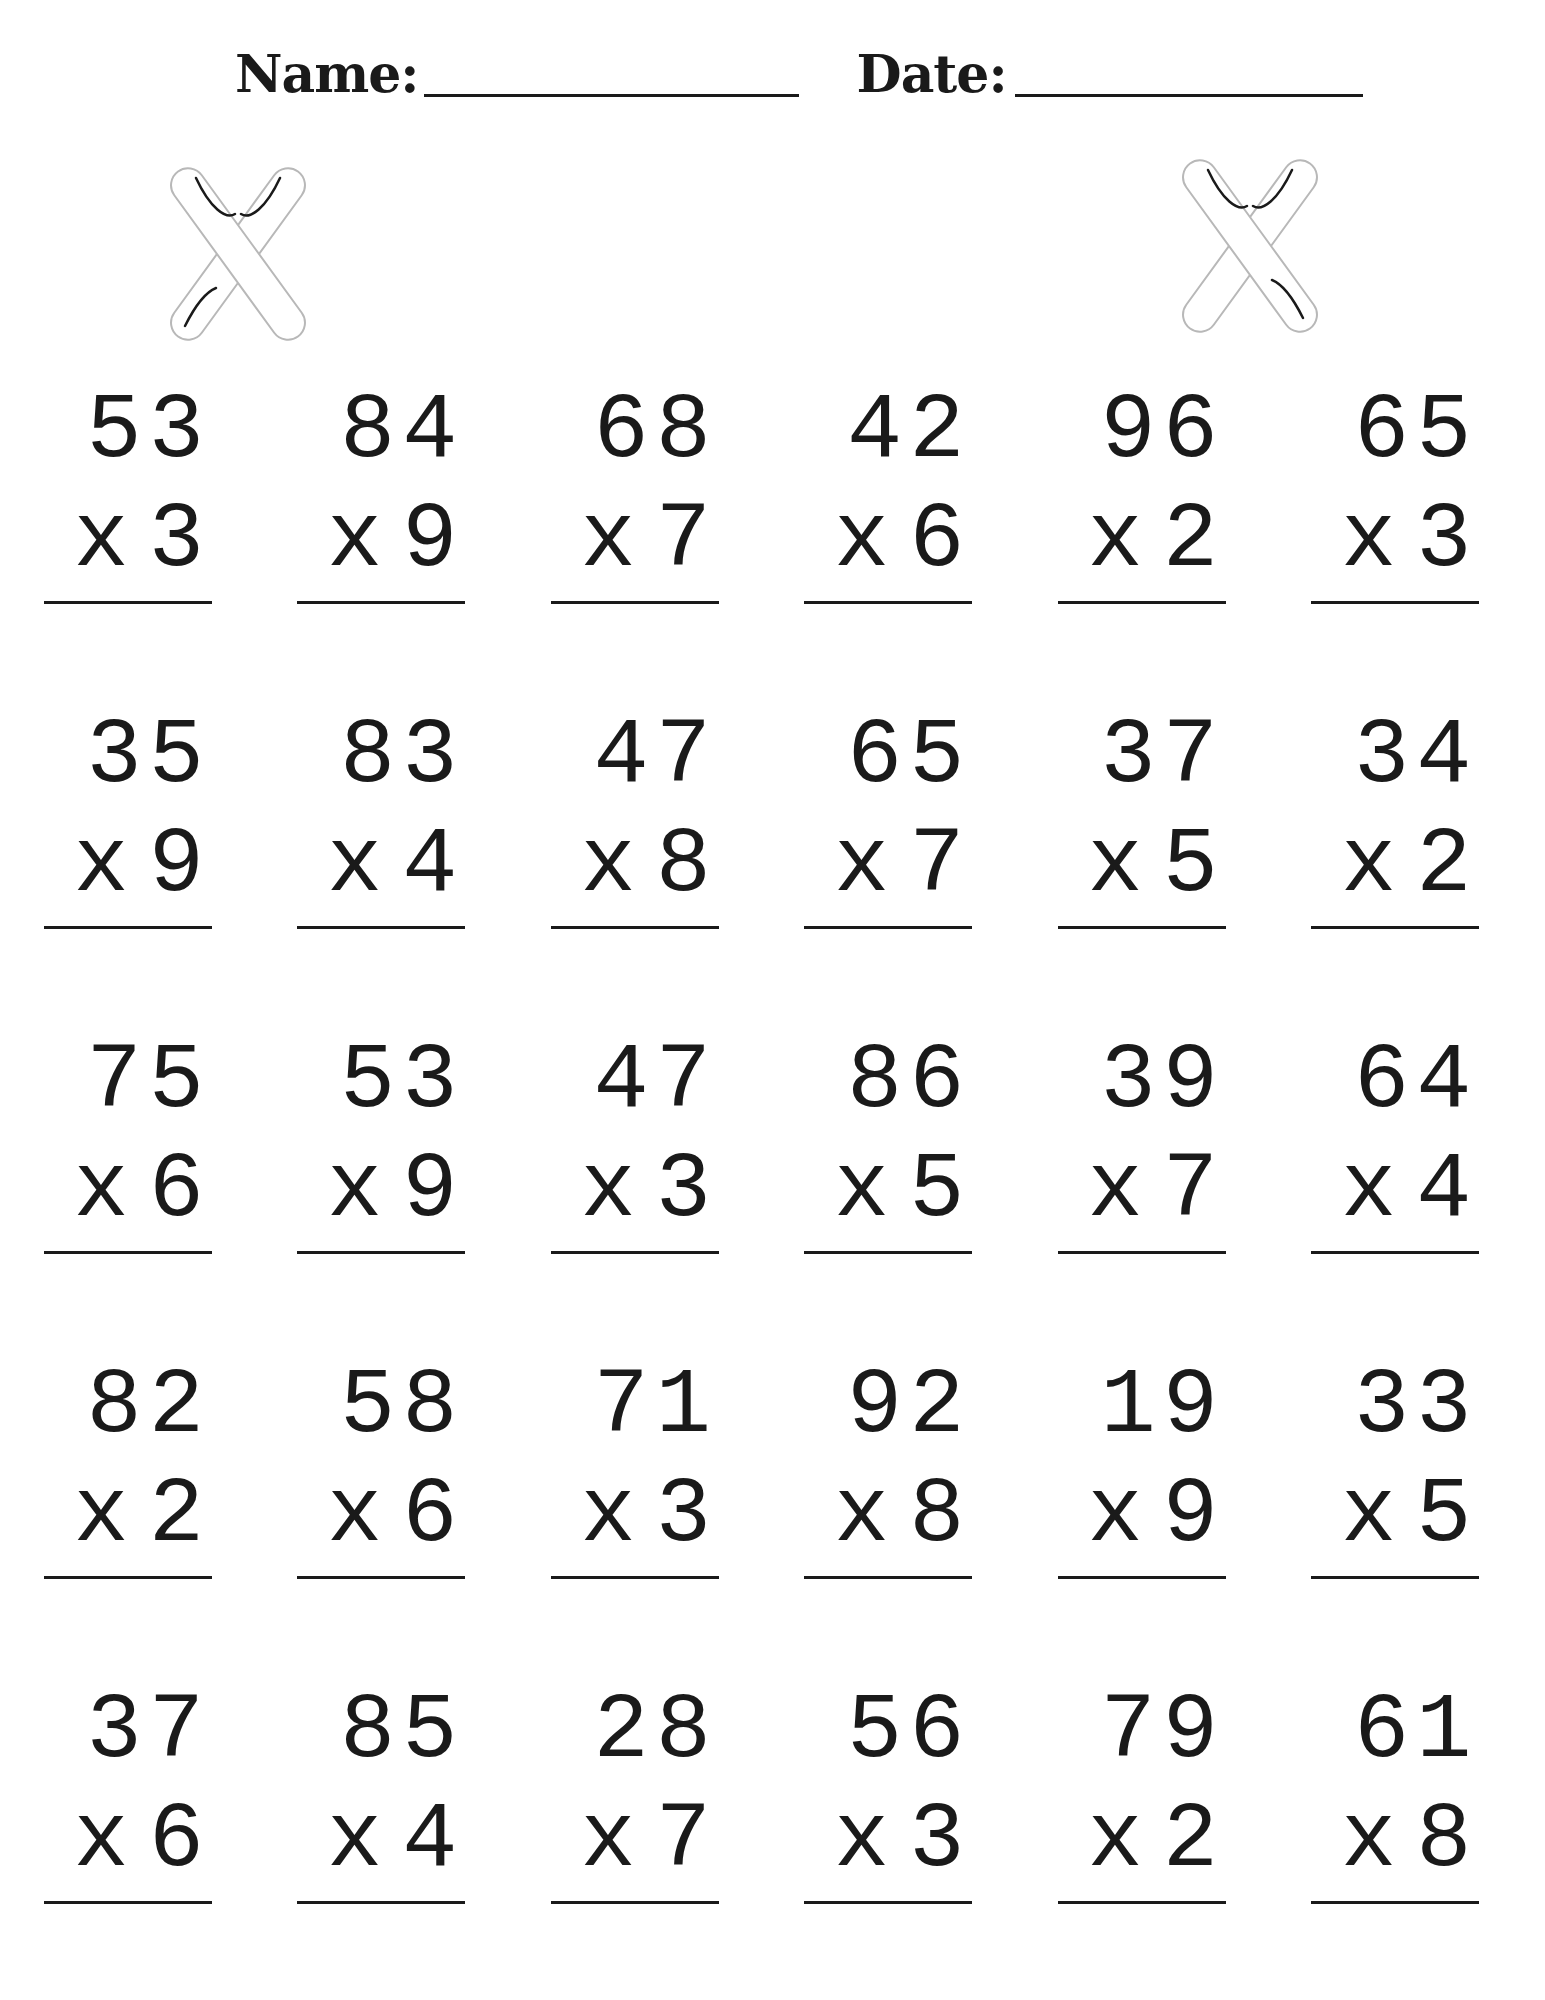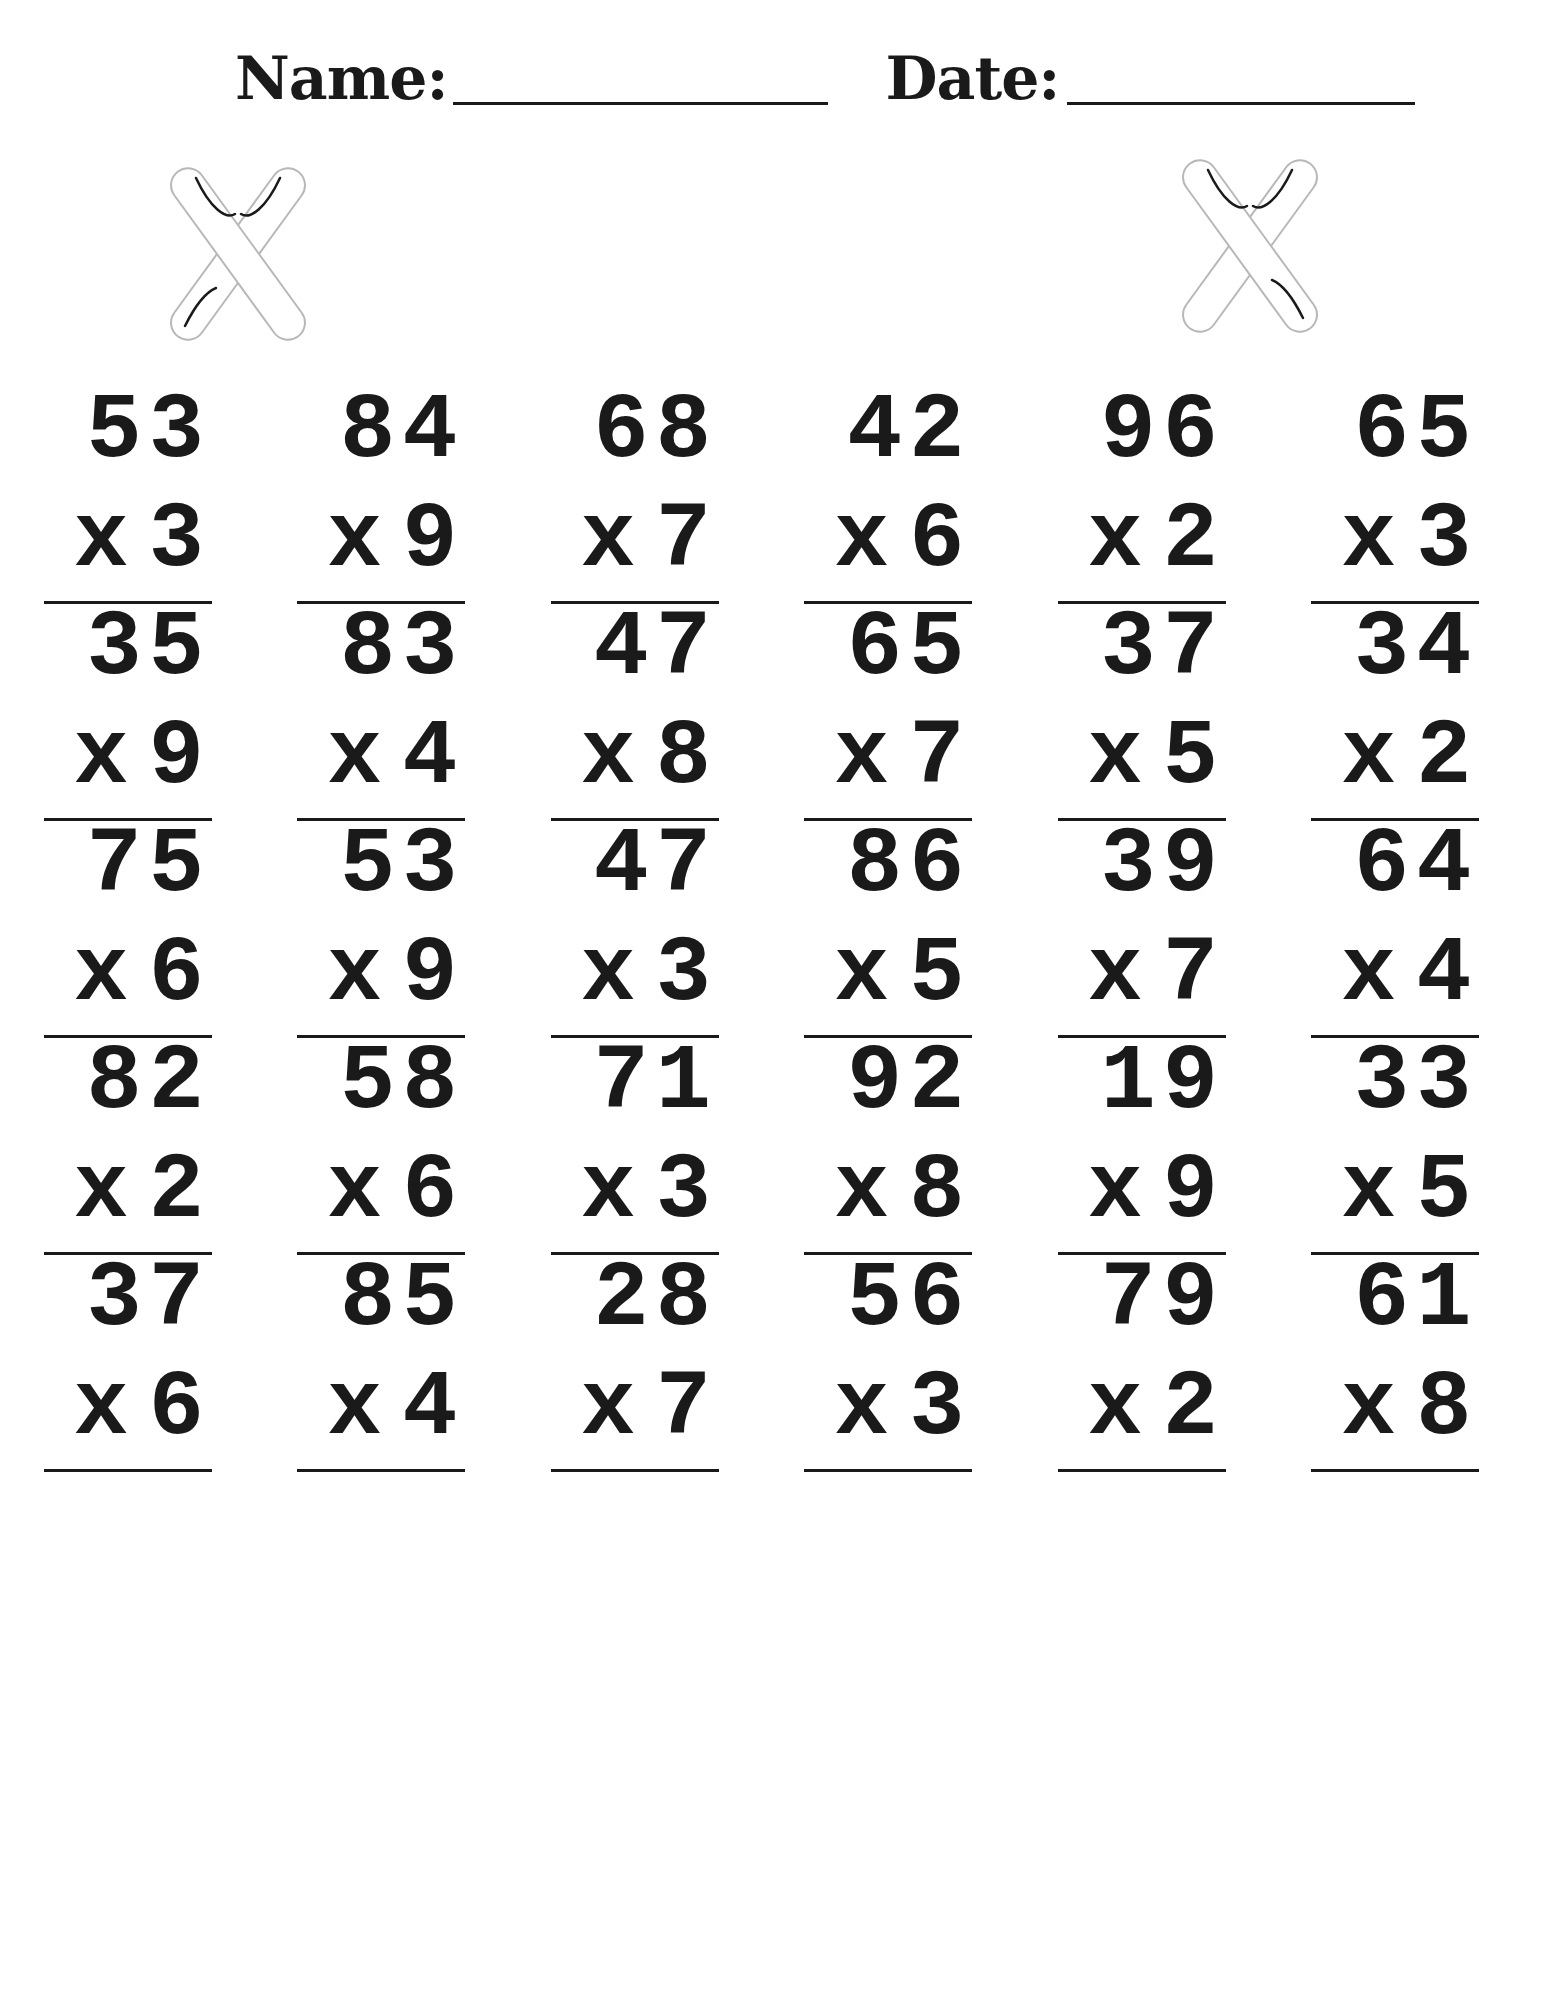--- a/index.html
+++ b/index.html
@@ -11,21 +11,21 @@
     font-family:"DejaVu Serif", serif;
     overflow:hidden;
   }
 
   
   .header {
     position:absolute; top:48px; left:235px;
     display:flex; align-items:flex-end;
   }
   .hlabel {
-    font-size:60px; font-weight:700; line-height:1;
+    font-size:52px; font-weight:700; line-height:1;
     letter-spacing:-1px; white-space:nowrap;
   }
   .write-line {
     height:0; border-bottom:3px solid #1a1a1a; margin-bottom:3px;
   }
   .name-line { width:375px; margin-left:5px; }
   .hgap { width:58px; }
   .date-line { width:348px; margin-left:8px; }
 
   
@@ -44,22 +44,22 @@
   .xmark { position:absolute; width:200px; height:212px; }
   .xmark.left  { left:138px;  top:148px; }
   .xmark.right { left:1150px; top:140px; }
 
   
   .grid {
     position:absolute; top:388px; left:12px; right:12px;
     display:grid;
     grid-template-columns:repeat(6, 1fr);
     grid-auto-rows:217px;
+    row-gap:108px;
     justify-items:center;
-    font-weight:bold;
   }
   .problem {
     display:flex; flex-direction:column; align-items:flex-end;
     font-family:"Liberation Mono", monospace;
     font-size:92px; line-height:.95;
     color:#1a1a1a;
   }
   .top { letter-spacing:7px; margin-right:-7px; white-space:nowrap; }
   .mult { display:flex; margin-top:22px; }
   .factor { margin-left:20px; }

